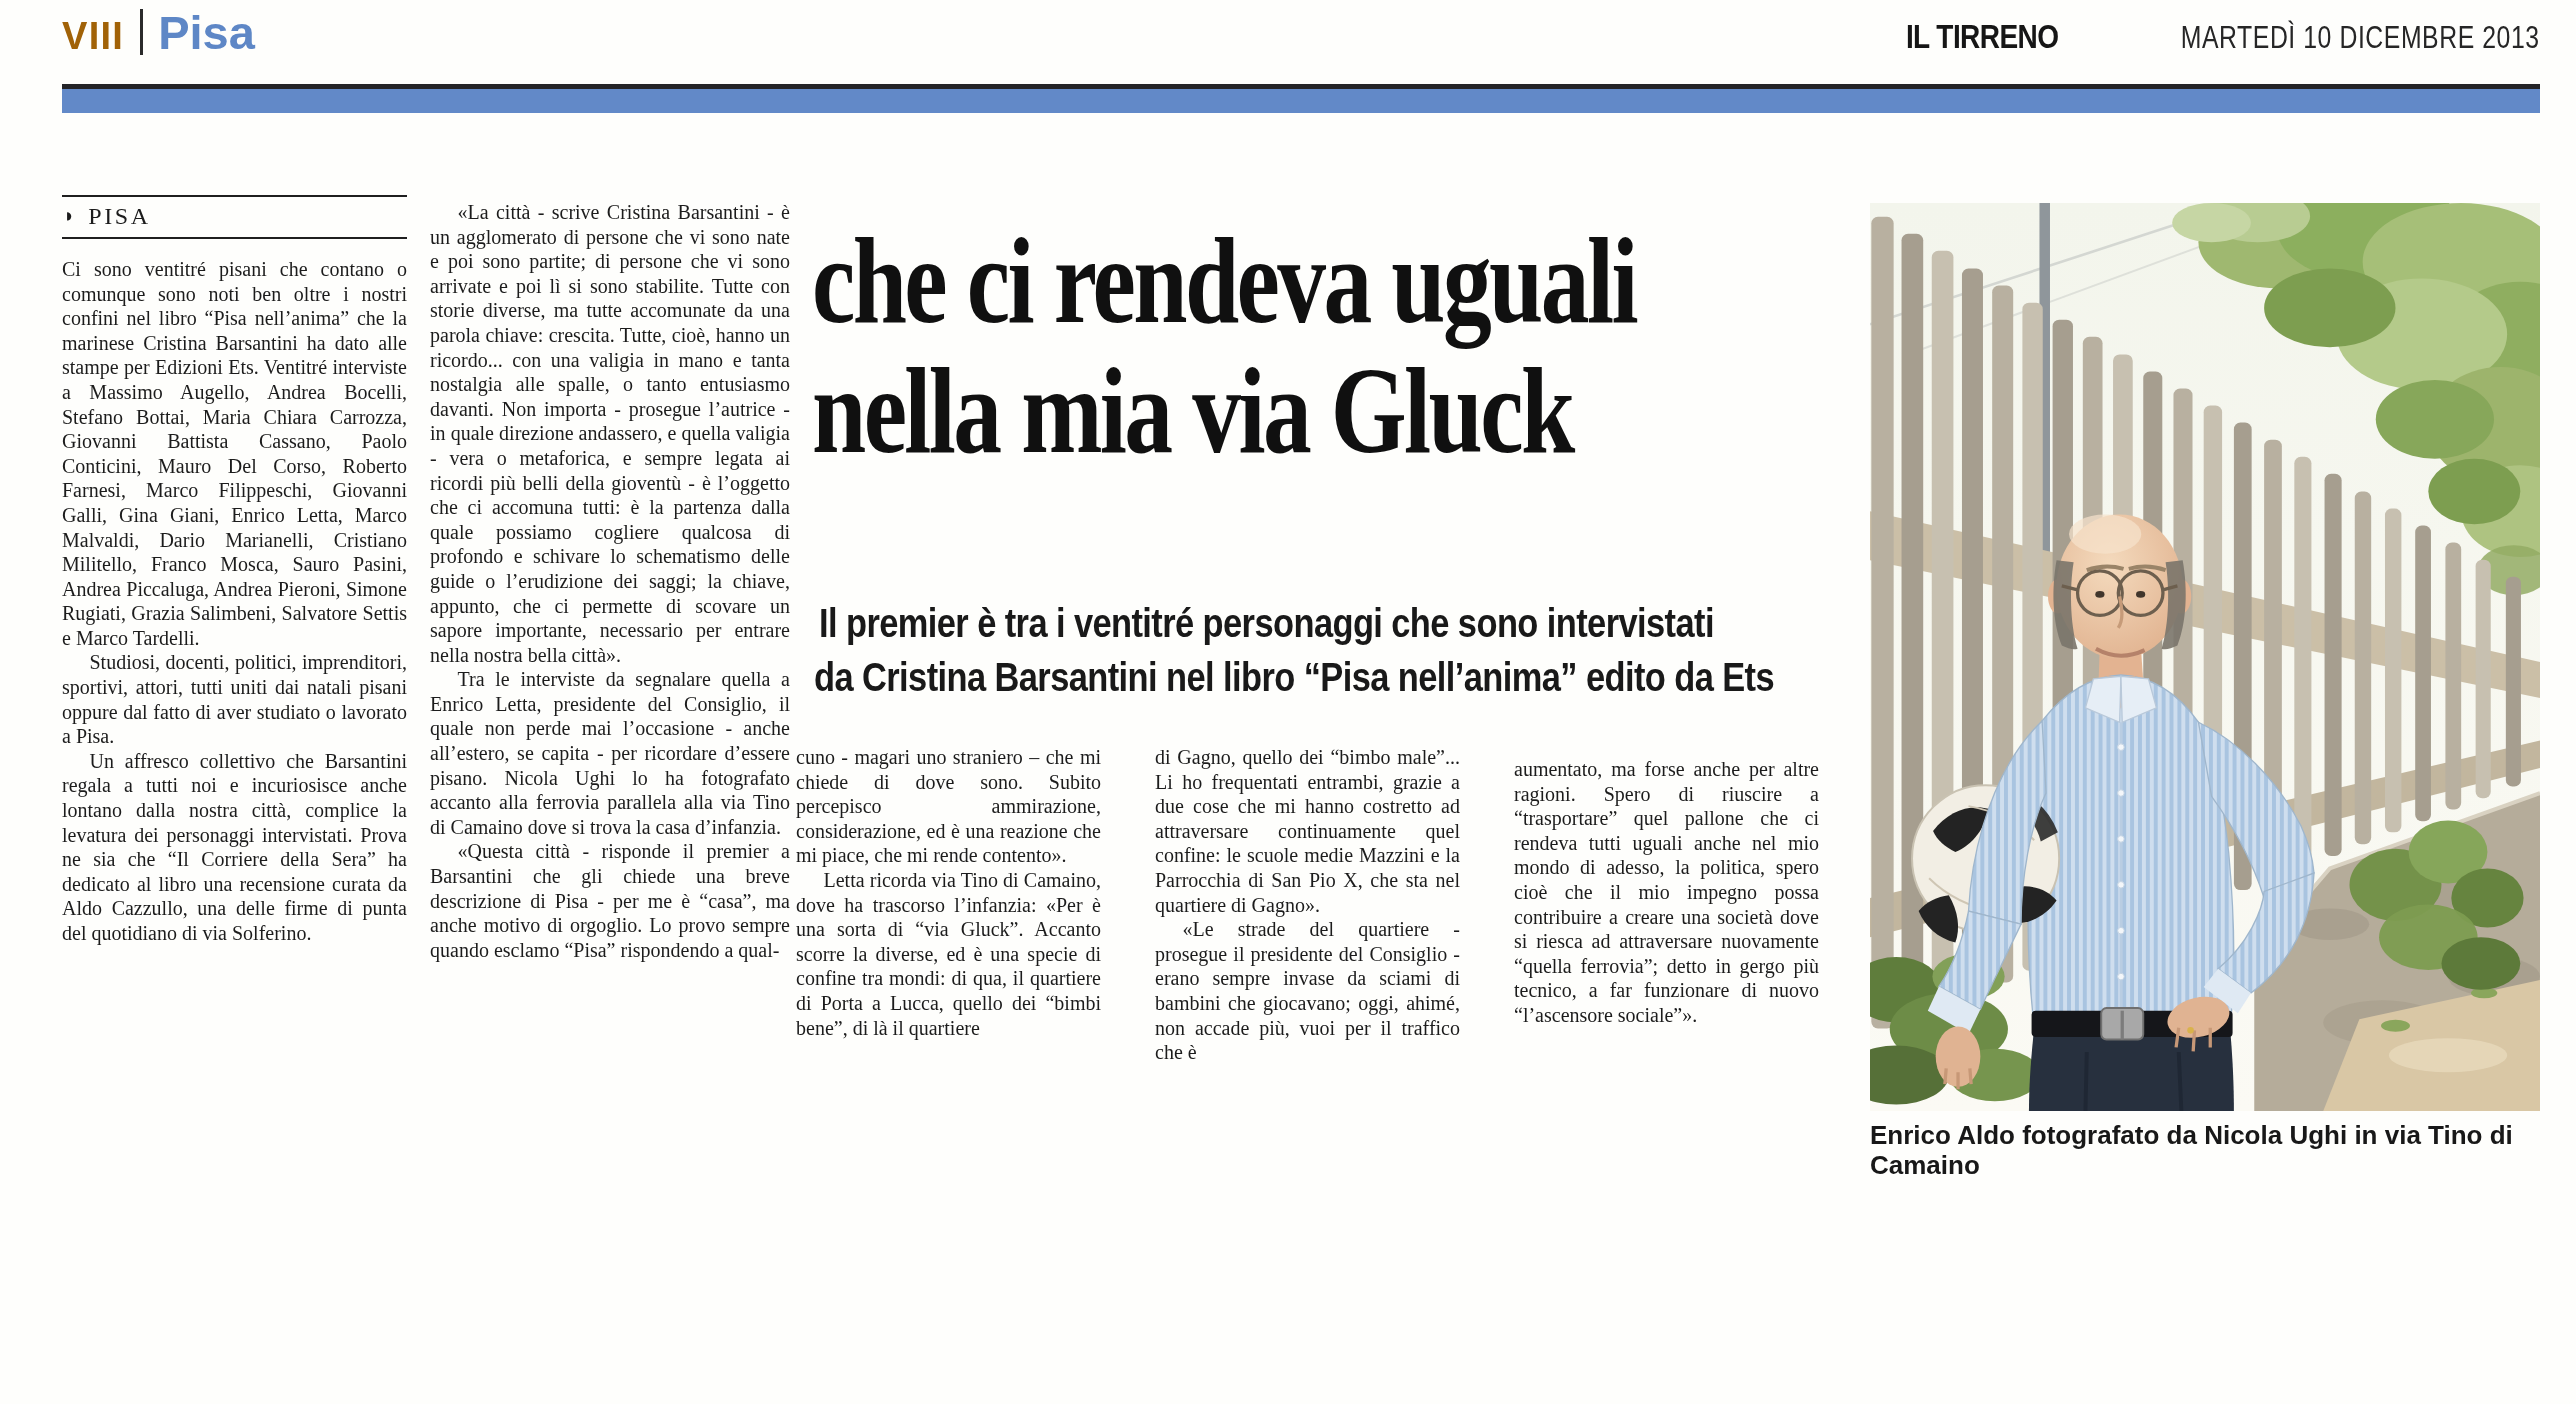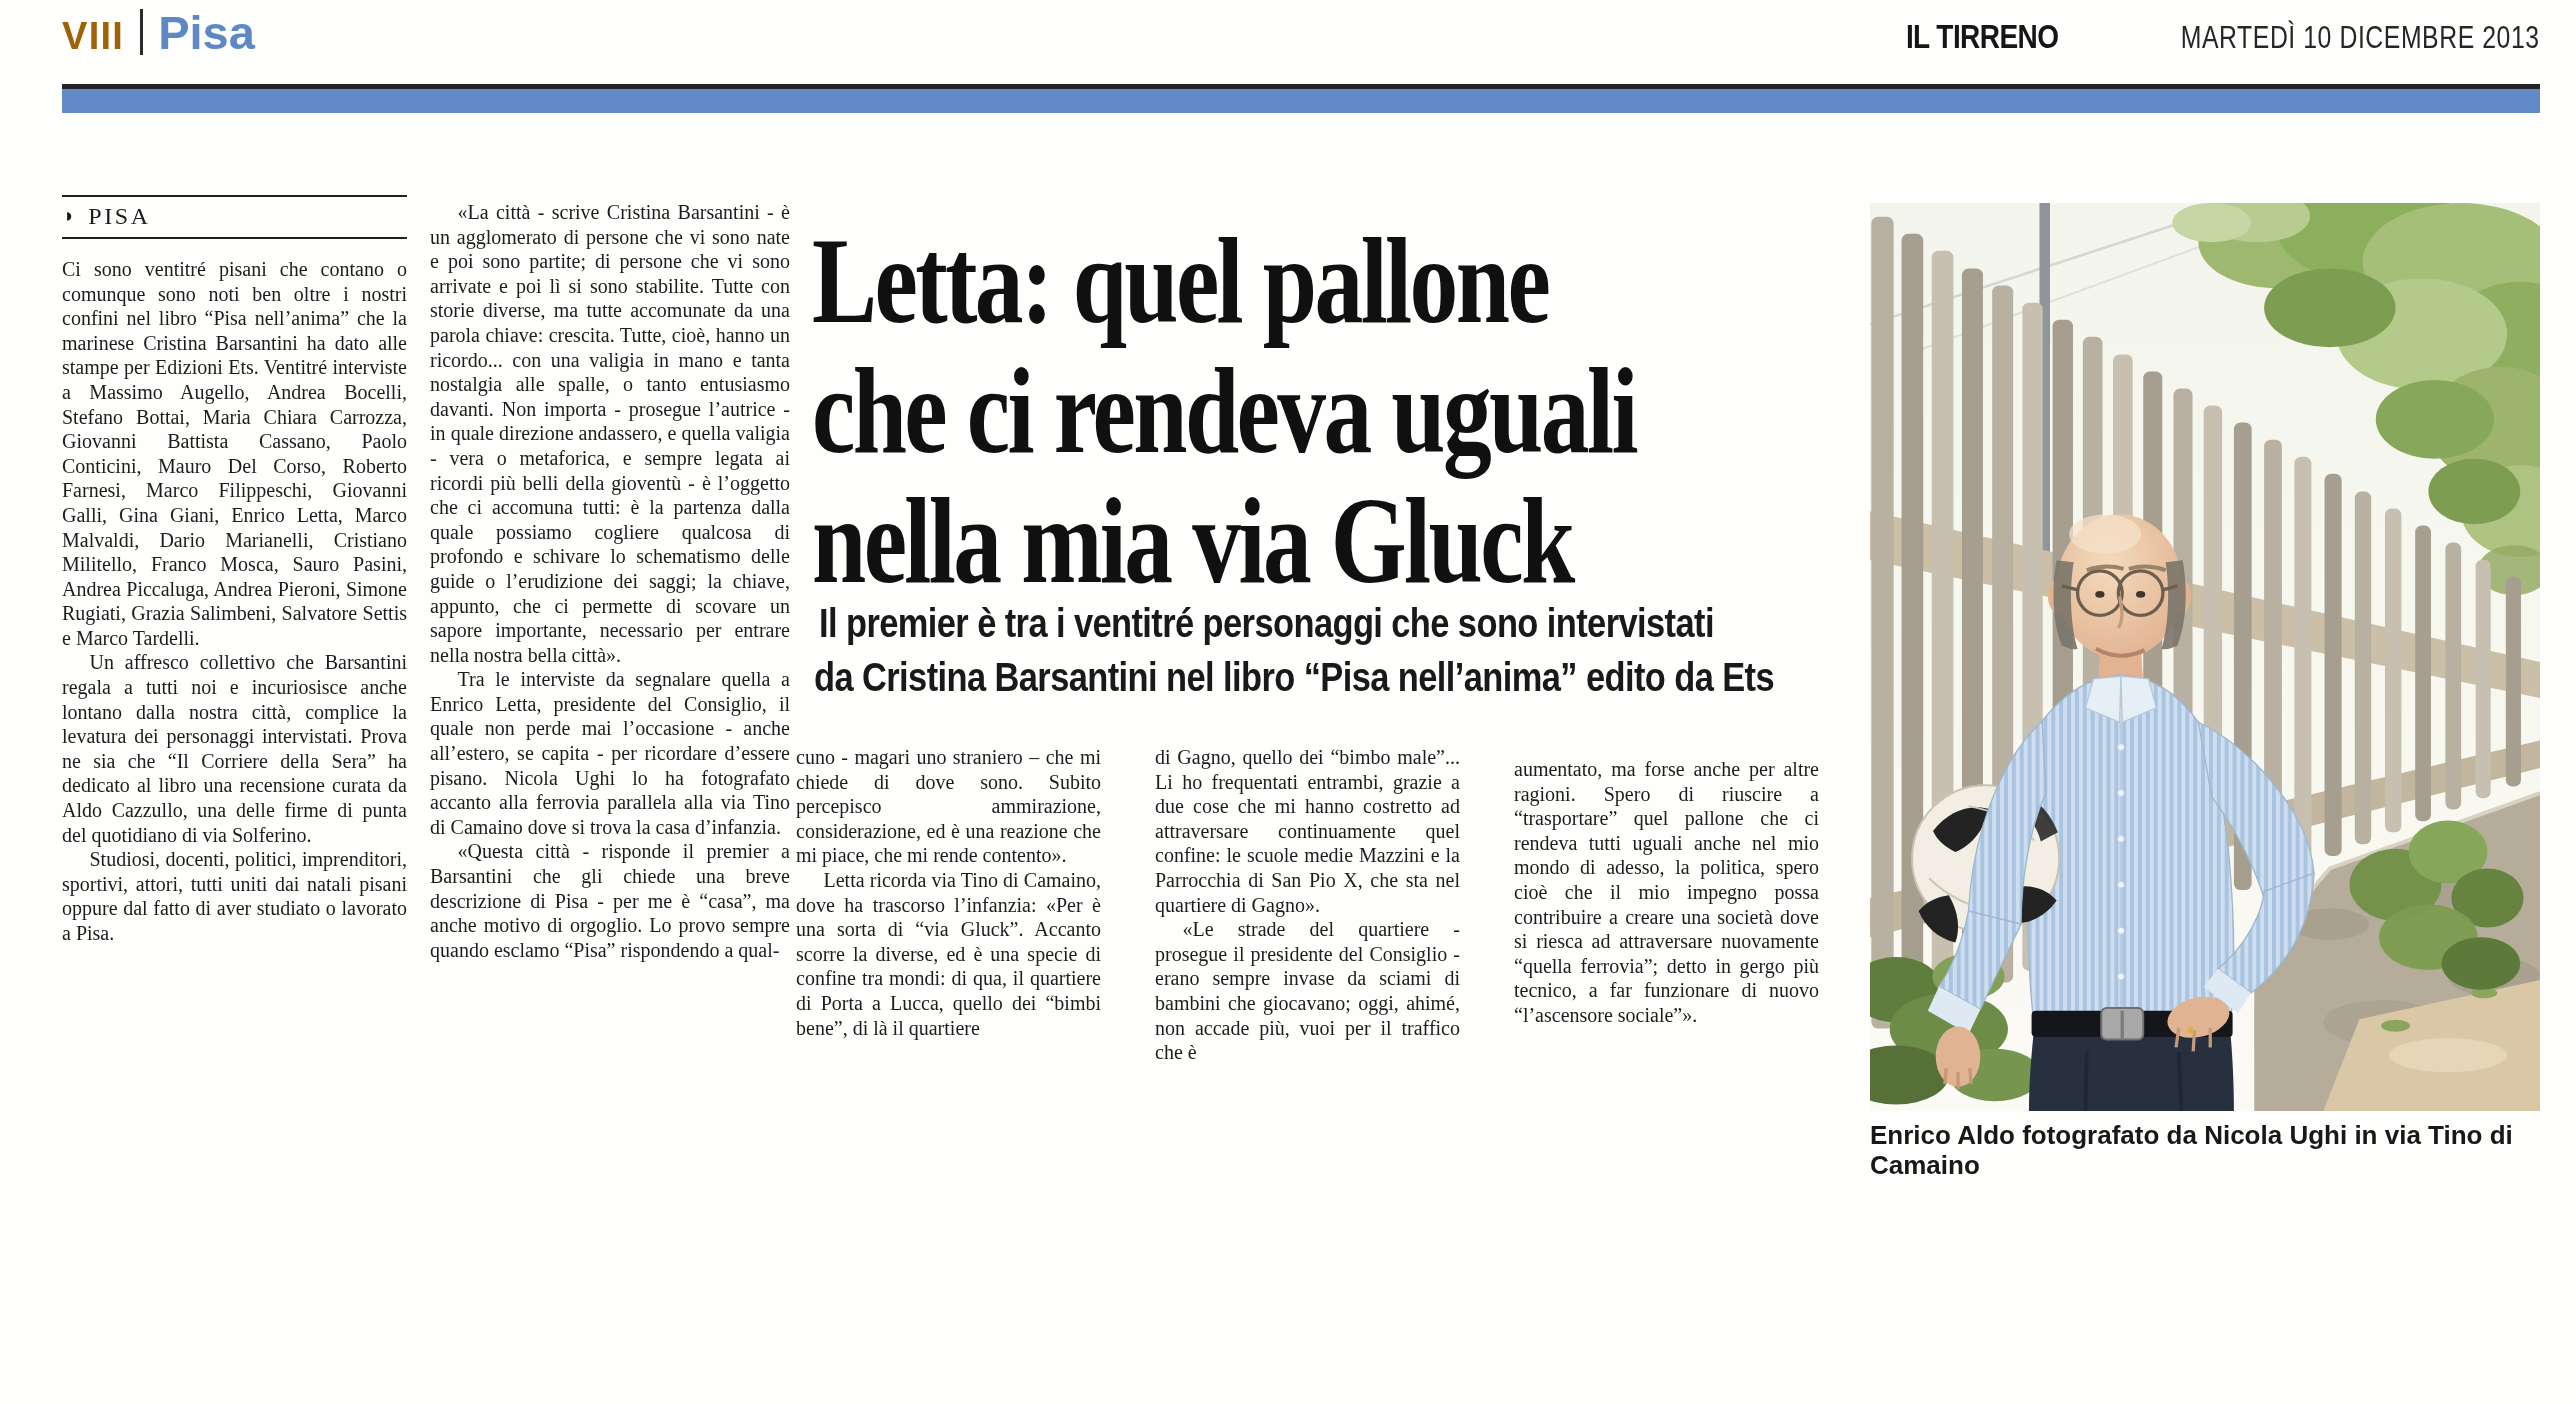--- a/index.html
+++ b/index.html
@@ -63,32 +63,31 @@
   </div>
   <div class="rule-black"></div>
   <div class="bar-blue"></div>
 
   <section class="col col1">
     <div class="kicker">
       <span class="kicker-bullet">◗</span>
       <span>PISA</span>
     </div>
     <p>Ci sono ventitré pisani che contano o comunque sono noti ben oltre i nostri confini nel libro “Pisa nell’anima” che la marinese Cristina Barsantini ha dato alle stampe per Edizioni Ets. Ventitré interviste a Massimo Augello, Andrea Bocelli, Stefano Bottai, Maria Chiara Carrozza, Giovanni Battista Cassano, Paolo Conticini, Mauro Del Corso, Roberto Farnesi, Marco Filippeschi, Giovanni Galli, Gina Giani, Enrico Letta, Marco Malvaldi, Dario Marianelli, Cristiano Militello, Franco Mosca, Sauro Pasini, Andrea Piccaluga, Andrea Pieroni, Simone Rugiati, Grazia Salimbeni, Salvatore Settis e Marco Tardelli.</p>
+    <p class="ind">Studiosi, docenti, politici, imprenditori, sportivi, attori, tutti uniti dai natali pisani oppure dal fatto di aver studiato o lavorato a Pisa.</p>
     <p class="ind">Un affresco collettivo che Barsantini regala a tutti noi e incuriosisce anche lontano dalla nostra città, complice la levatura dei personaggi intervistati. Prova ne sia che “Il Corriere della Sera” ha dedicato al libro una recensione curata da Aldo Cazzullo, una delle firme di punta del quotidiano di via Solferino.</p>
-    <p class="ind">Studiosi, docenti, politici, imprenditori, sportivi, attori, tutti uniti dai natali pisani oppure dal fatto di aver studiato o lavorato a Pisa.</p>
   </section>
 
   <section class="col col2">
     <p class="ind">«La città - scrive Cristina Barsantini - è un agglomerato di persone che vi sono nate e poi sono partite; di persone che vi sono arrivate e poi lì si sono stabilite. Tutte con storie diverse, ma tutte accomunate da una parola chiave: crescita. Tutte, cioè, hanno un ricordo... con una valigia in mano e tanta nostalgia alle spalle, o tanto entusiasmo davanti. Non importa - prosegue l’autrice - in quale direzione andassero, e quella valigia - vera o metaforica, e sempre legata ai ricordi più belli della gioventù - è l’oggetto che ci accomuna tutti: è la partenza dalla quale possiamo cogliere qualcosa di profondo e schivare lo schematismo delle guide o l’erudizione dei saggi; la chiave, appunto, che ci permette di scovare un sapore importante, necessario per entrare nella nostra bella città».</p>
     <p class="ind">Tra le interviste da segnalare quella a Enrico Letta, presidente del Consiglio, il quale non perde mai l’occasione - anche all’estero, se capita - per ricordare d’essere pisano. Nicola Ughi lo ha fotografato accanto alla ferrovia parallela alla via Tino di Camaino dove si trova la casa d’infanzia.</p>
     <p class="ind">«Questa città - risponde il premier a Barsantini che gli chiede una breve descrizione di Pisa - per me è “casa”, ma anche motivo di orgoglio. Lo provo sempre quando esclamo “Pisa” rispondendo a qual-</p>
   </section>
 
   <div class="headline">
-    <div class="hl-line"><span>Letta: quel pallone</span></div>
     <div class="hl-line"><span>che ci rendeva uguali</span></div>
     <div class="hl-line"><span>nella mia via Gluck</span></div>
   </div>
   <div class="deck">
     <div class="deck-line"><span>Il premier è tra i ventitré personaggi che sono intervistati</span></div>
     <div class="deck-line"><span>da Cristina Barsantini nel libro “Pisa nell’anima” edito da Ets</span></div>
   </div>
 
   <section class="col col3">
     <p>cuno - magari uno straniero – che mi chiede di dove sono. Subito percepisco ammirazione, considerazione, ed è una reazione che mi piace, che mi rende contento».</p>

